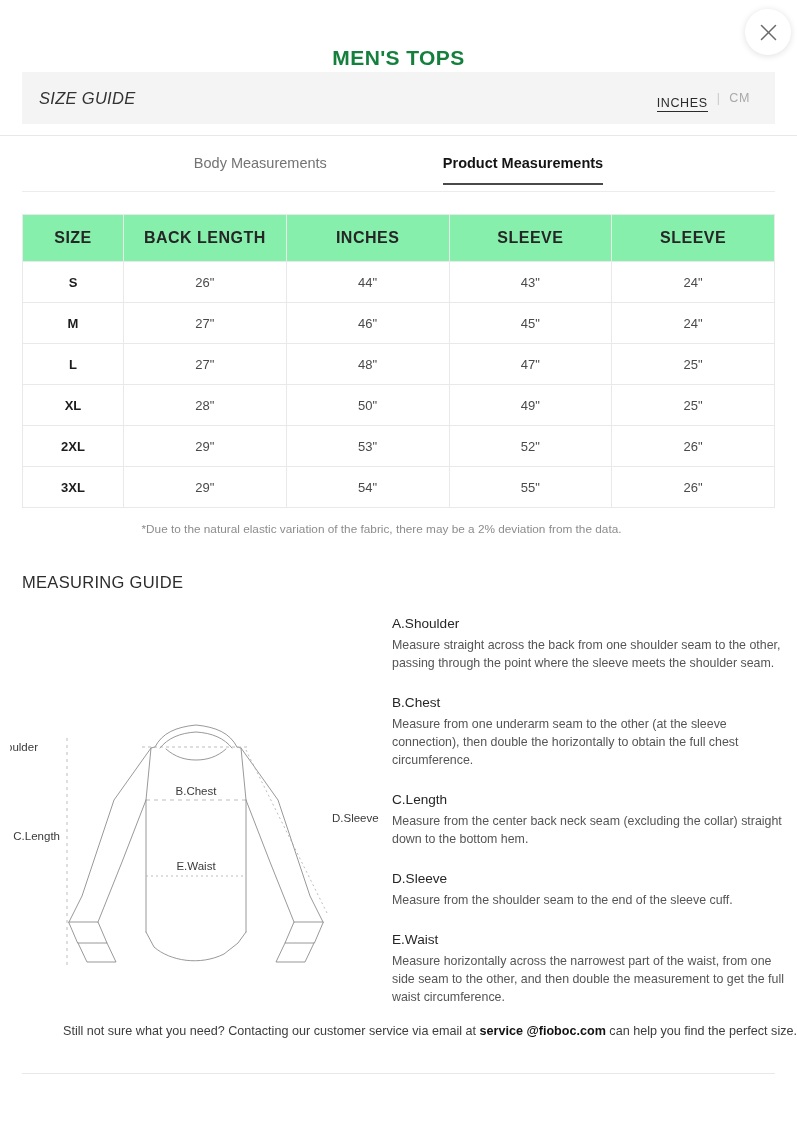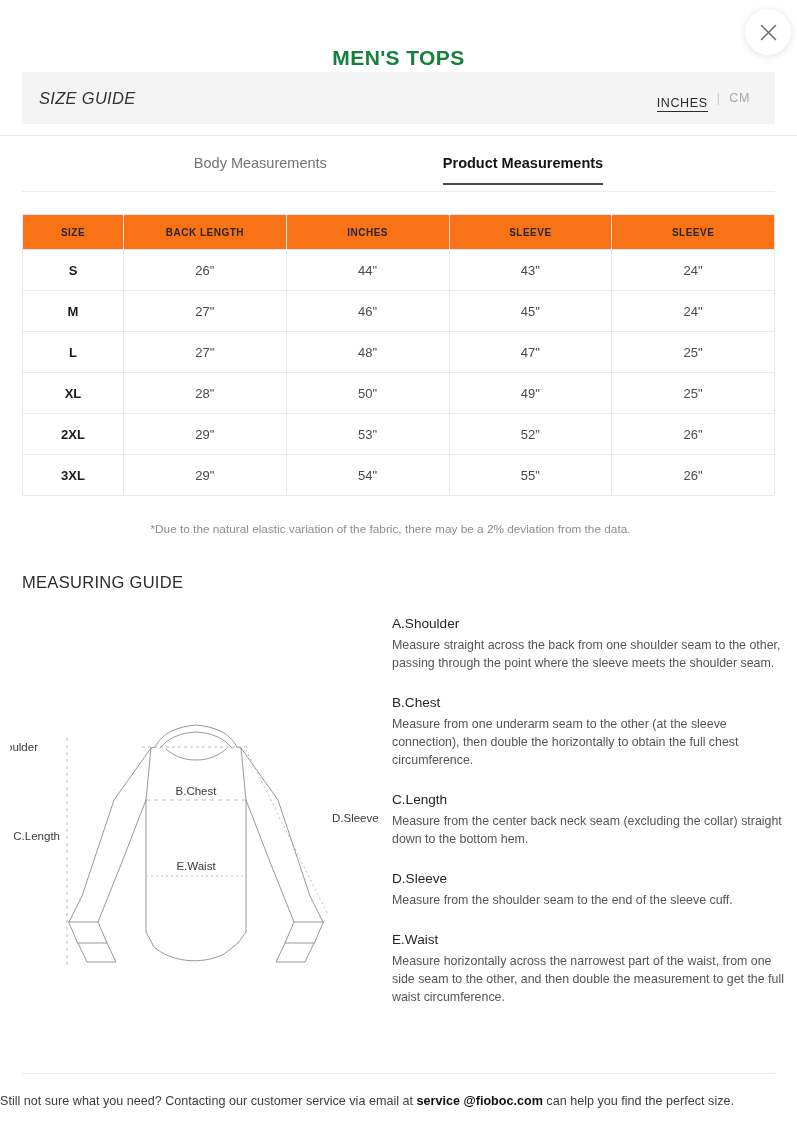--- a/index.html
+++ b/index.html
@@ -80,31 +80,31 @@
     border-collapse: collapse;
     table-layout: fixed;
   }
   .size-table th, .size-table td {
     border: 1px solid #e9e9e9;
     text-align: center;
     height: 41px;
     font-size: 13px;
   }
   .size-table thead th {
-    background: #f97316;
-    font-size: 10px; font-weight: 700; letter-spacing: .5px;
+    background: #86efac;
+    font-size: 16px; font-weight: 700; letter-spacing: .5px;
     color: #262626;
-    height: 35px;
+    height: 47px;
   }
   .size-table tbody td { color: #4a4a4a; font-weight: 400; background:#fff; }
   .size-table tbody td.size-cell { color:#1c1c1c; font-weight: 700; }
   .col-size { width: 101px; }
 
   .table-note {
-    position: absolute; top: 522px; left: 9px; width: 763px;
+    position: absolute; top: 522px; left: 0; width: 763px;
     text-align: center;
     font-size: 11.8px; color: #8c8c8c;
   }
 
   
   .measuring-title {
     position: absolute; top: 573px; left: 22px;
     font-size: 16.5px; letter-spacing: .3px; color: #2d2d2d;
   }
 
@@ -118,22 +118,22 @@
   .desc-block:last-child { margin-bottom: 0; }
   .desc-title { font-size: 13.6px; color:#262626; margin-bottom: 6px; }
   .desc-text { font-size: 12.4px; line-height: 1.45; color:#555555; }
 
   
   .footer-divider {
     position: absolute; top: 1073px; left: 22px; width: 753px;
     height: 1px; background: #e8e8e8;
   }
   .footer-text {
-    position: absolute; top: 1094px; left: 0; width: 797px;
-    text-align: left;
+    position: absolute; top: 1024px; left: 0; width: 797px;
+    text-align: right;
     font-size: 12.6px; color:#3d3d3d;
   }
   .footer-email { font-weight: 700; color:#111111; }
 </style>
 </head>
 <body>
 
 <div class="page">
 
   <div class="modal-title">MEN'S TOPS</div>

